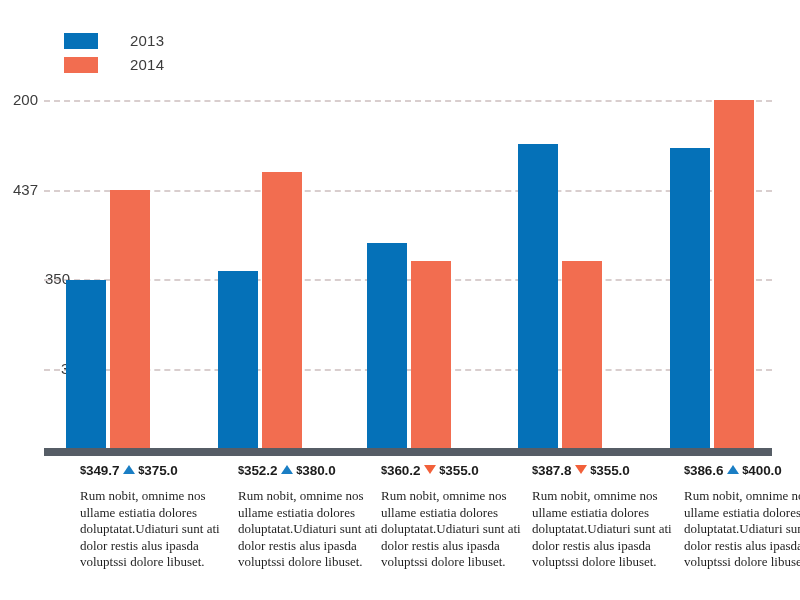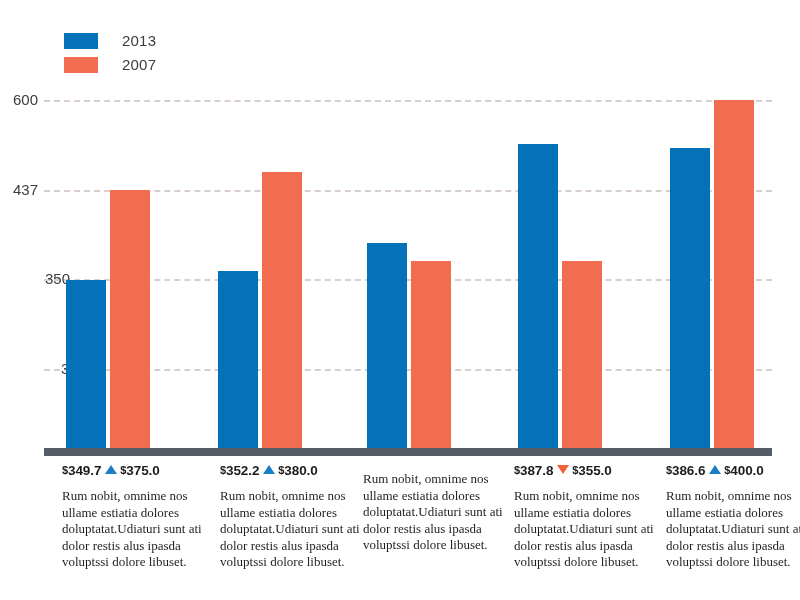--- a/index.html
+++ b/index.html
@@ -24,21 +24,21 @@
     position: absolute;
     left: 64px;
     top: 32px;
     display: flex;
     flex-direction: column;
     gap: 7px;
   }
   .legend-item {
     display: flex;
     align-items: center;
-    gap: 24px;
+    gap: 32px;
     height: 17px;
   }
   .legend-swatch {
     width: 34px;
     height: 16px;
     flex: 0 0 auto;
   }
   .legend-label {
     font-size: 15px;
     color: #3c3c3c;
@@ -90,21 +90,21 @@
     left: 44px;
     top: 448px;
     width: 728px;
     height: 8px;
     background: #565d66;
   }
 
   
   #annotations {
     position: absolute;
-    left: 0;
+    left: 18px;
     top: 462px;
     width: 652px;
     height: 138px;
   }
   .ann-col {
     position: absolute;
     top: 0;
     width: 144px;
   }
   .ann-values {
@@ -151,36 +151,36 @@
 
 <div id="chart-root">
 
   <div id="legend">
     <div class="legend-item">
       <span class="legend-swatch" style="background: rgb(5, 113, 184);"></span>
       <span class="legend-label">2013</span>
     </div>
     <div class="legend-item">
       <span class="legend-swatch" style="background: rgb(242, 109, 80);"></span>
-      <span class="legend-label">2007</span>
+      <span class="legend-label">2014</span>
     </div>
   </div>
 
   <div id="plot">
     <div id="gridlines">
         <div class="gridline" style="top: 369px;"></div>
         <div class="gridline" style="top: 279.333px;"></div>
         <div class="gridline" style="top: 189.667px;"></div>
         <div class="gridline" style="top: 100px;"></div>
       </div>
     <div id="ytick-labels">
         <div class="ytick-label" style="top: 361px; padding-left: 48px;">325</div>
         <div class="ytick-label" style="top: 271.333px; margin-left: 32px;">350</div>
         <div class="ytick-label" style="top: 181.667px;">437</div>
-        <div class="ytick-label" style="top: 92px;">600</div>
+        <div class="ytick-label" style="top: 92px;">200</div>
       </div>
     <div id="bars-layer">
         <div class="bar blue" title="2013: 349.7" style="left: 66px; width: 40px; top: 280.409px; height: 167.591px; bottom: auto; background: rgb(5, 113, 184);"></div>
         <div class="bar blue" title="2013: 352.2" style="left: 218px; width: 40px; top: 271.443px; height: 176.557px; bottom: auto; background: rgb(5, 113, 184);"></div>
         <div class="bar blue" title="2013: 360.2" style="left: 367px; width: 40px; top: 242.749px; height: 205.251px; bottom: auto; background: rgb(5, 113, 184);"></div>
         <div class="bar blue" title="2013: 387.8" style="left: 518px; width: 40px; top: 143.757px; height: 304.243px; bottom: auto; background: rgb(5, 113, 184);"></div>
         <div class="bar blue" title="2013: 386.6" style="left: 670px; width: 40px; top: 148.061px; height: 299.939px; bottom: auto; background: rgb(5, 113, 184);"></div>
         <div class="bar orange" title="2014: 375" style="left: 110px; width: 40px; top: 189.667px; height: 258.333px; bottom: auto; background: rgb(242, 109, 80);"></div>
         <div class="bar orange" title="2014: 380" style="left: 262px; width: 40px; top: 171.733px; height: 276.267px; bottom: auto; background: rgb(242, 109, 80);"></div>
         <div class="bar orange" title="2014: 355" style="left: 411px; width: 40px; top: 261.4px; height: 186.6px; bottom: auto; background: rgb(242, 109, 80);"></div>
@@ -193,20 +193,21 @@
   <div id="annotations">
       <div class="ann-col" style="left: 62px;">
         <div class="ann-values"><span><span class="dollar">$</span>349.7</span><span class="tri up"></span><span><span class="dollar">$</span>375.0</span></div>
         <div class="ann-body">Rum nobit, omnime nos ullame estiatia dolores doluptatat.Udiaturi sunt ati dolor restis alus ipasda voluptssi dolore libuset.</div>
       </div>
       <div class="ann-col" style="left: 214px; margin-left: 6px;">
         <div class="ann-values"><span><span class="dollar">$</span>352.2</span><span class="tri up"></span><span><span class="dollar">$</span>380.0</span></div>
         <div class="ann-body">Rum nobit, omnime nos ullame estiatia dolores doluptatat.Udiaturi sunt ati dolor restis alus ipasda voluptssi dolore libuset.</div>
       </div>
       <div class="ann-col" style="left: 363px;">
+        <div class="ann-values"><span><span class="dollar">$</span>360.2</span><span class="tri down"></span><span><span class="dollar">$</span>355.0</span></div>
         <div class="ann-body">Rum nobit, omnime nos ullame estiatia dolores doluptatat.Udiaturi sunt ati dolor restis alus ipasda voluptssi dolore libuset.</div>
       </div>
       <div class="ann-col" style="left: 514px;">
         <div class="ann-values"><span><span class="dollar">$</span>387.8</span><span class="tri down"></span><span><span class="dollar">$</span>355.0</span></div>
         <div class="ann-body">Rum nobit, omnime nos ullame estiatia dolores doluptatat.Udiaturi sunt ati dolor restis alus ipasda voluptssi dolore libuset.</div>
       </div>
       <div class="ann-col" style="left: 666px;">
         <div class="ann-values"><span><span class="dollar">$</span>386.6</span><span class="tri up"></span><span><span class="dollar">$</span>400.0</span></div>
         <div class="ann-body">Rum nobit, omnime nos ullame estiatia dolores doluptatat.Udiaturi sunt ati dolor restis alus ipasda voluptssi dolore libuset.</div>
       </div>

